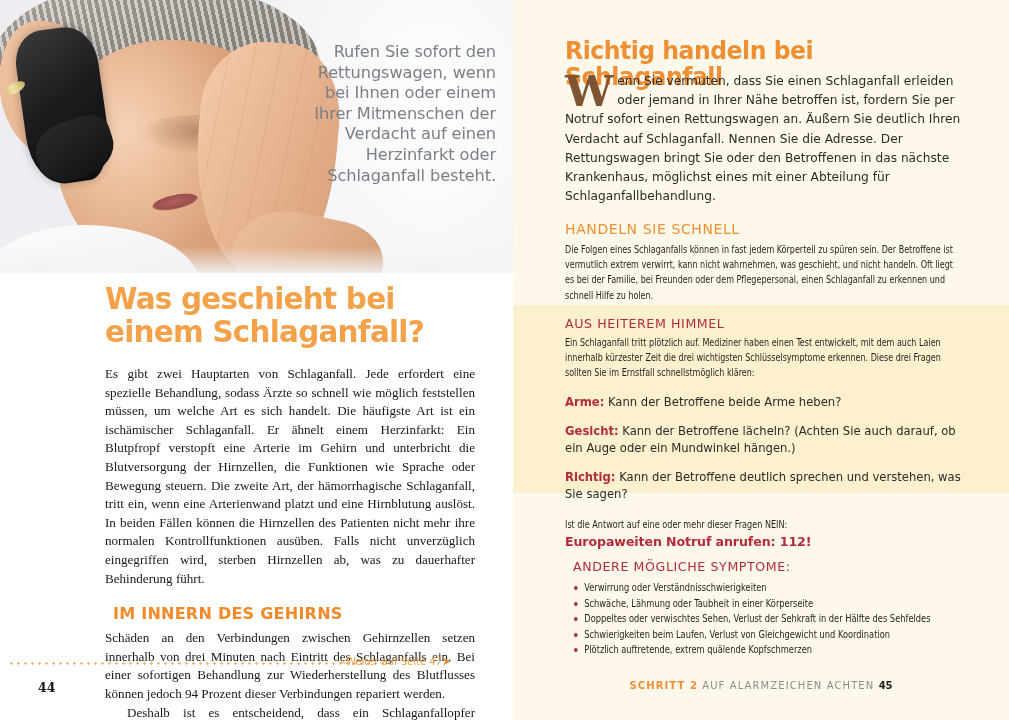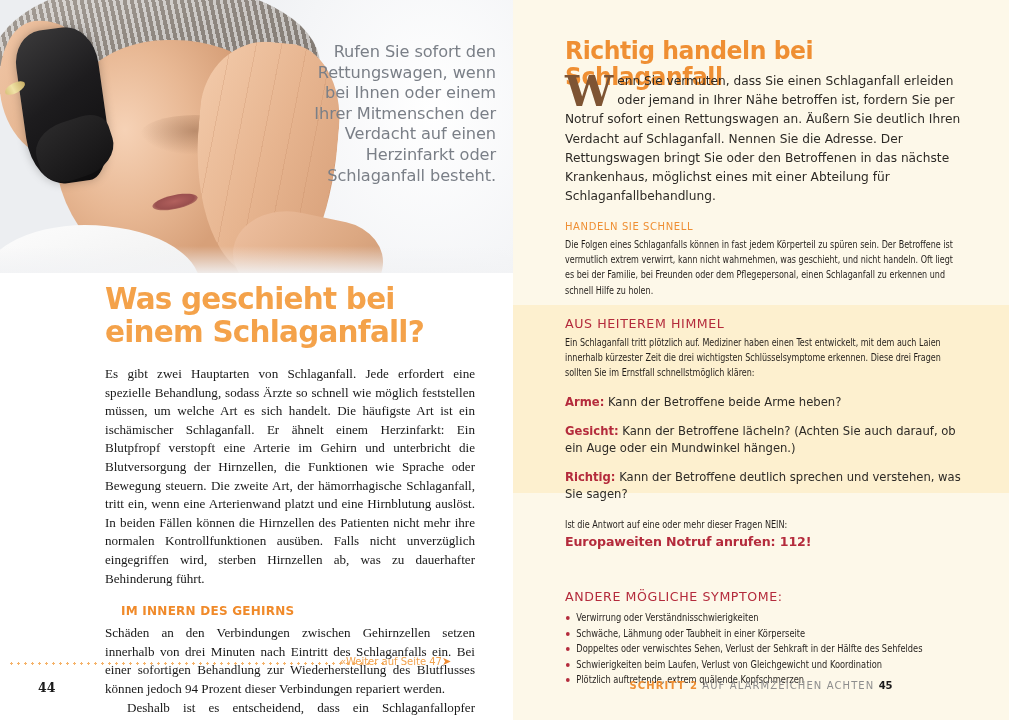--- a/index.html
+++ b/index.html
@@ -169,24 +169,24 @@
     font-size: 13.1px;
     line-height: 18.6px;
     color: #181818;
     text-align: justify;
   }
   .serif-body p { margin: 0; }
   .serif-body p.indent { text-indent: 22px; }
   h3.sub-orange {
     font-family: "DejaVu Sans", sans-serif;
     font-weight: bold;
-    font-size: 12px;
+    font-size: 16px;
     letter-spacing: 0.25px;
     color: #f08a2a;
-    margin: 16px 0 6px 16px;
+    margin: 16px 0 6px 8px;
   }
 
   
   #left-footer-rule {
     position: absolute;
     left: 8px; top: 662px;
     width: 380px; height: 3px;
     background-image: radial-gradient(circle, #f5b268 0 1.3px, transparent 1.4px);
     background-size: 7px 3px;
     background-repeat: repeat-x;
@@ -245,21 +245,21 @@
     font-size: 43px;
     line-height: 34px;
     color: #7e5433;
     padding: 2px 3px 0 0;
     margin-right: 1px;
   }
 
   .sec-head-orange {
     font-family: "DejaVu Sans", sans-serif;
     font-weight: normal;
-    font-size: 10px;
+    font-size: 14px;
     letter-spacing: 0.6px;
     color: #ef8f33;
   }
   .sec-head-red {
     font-family: "DejaVu Sans", sans-serif;
     font-weight: normal;
     font-size: 12.6px;
     letter-spacing: 0.6px;
     color: #b42b3c;
   }
@@ -320,23 +320,22 @@
     font-weight: bold;
     font-size: 12.6px;
     line-height: 16px;
     color: #b42b3c;
     margin-top: 2px;
     letter-spacing: -0.1px;
   }
 
   #sec-andere {
     position: absolute;
-    left: 52px; top: 559px;
+    left: 60px; top: 559px;
     width: 410px;
-    margin-top: 30px;
   }
   #sec-andere .sec-head-red { margin-bottom: 6px; }
   ul#symptom-list { list-style: none; }
   ul#symptom-list li {
     position: relative;
     padding-left: 12px;
     font-family: "DejaVu Sans Condensed", "DejaVu Sans", sans-serif;
     font-size: 9.8px;
     line-height: 15.6px;
     color: #231f1c;

